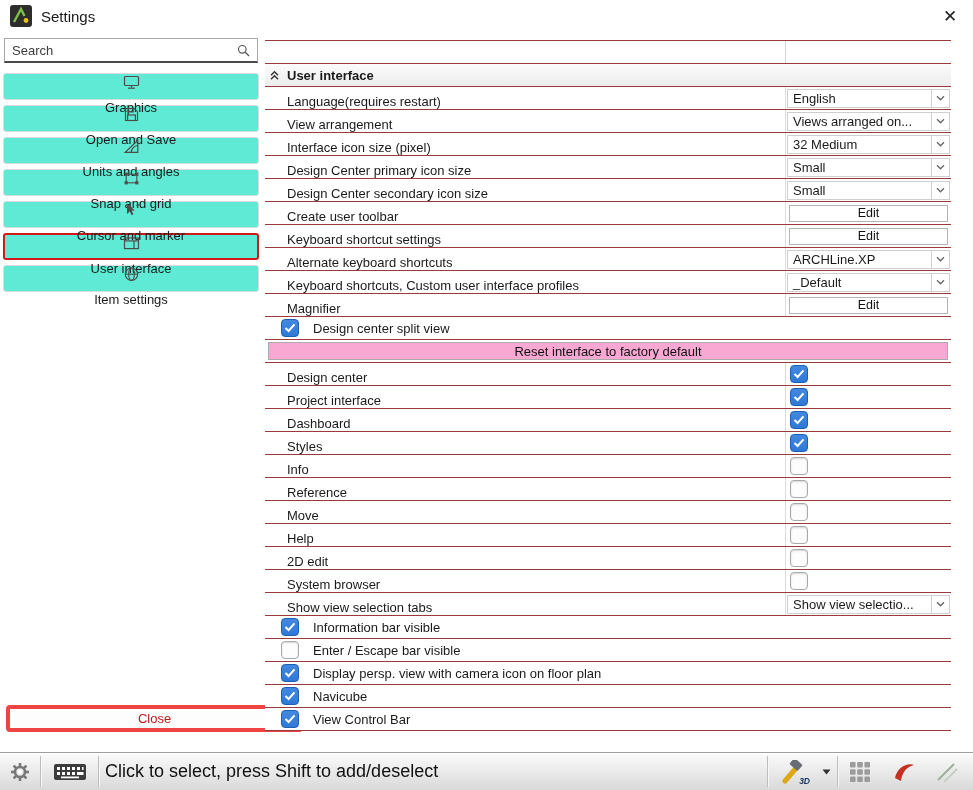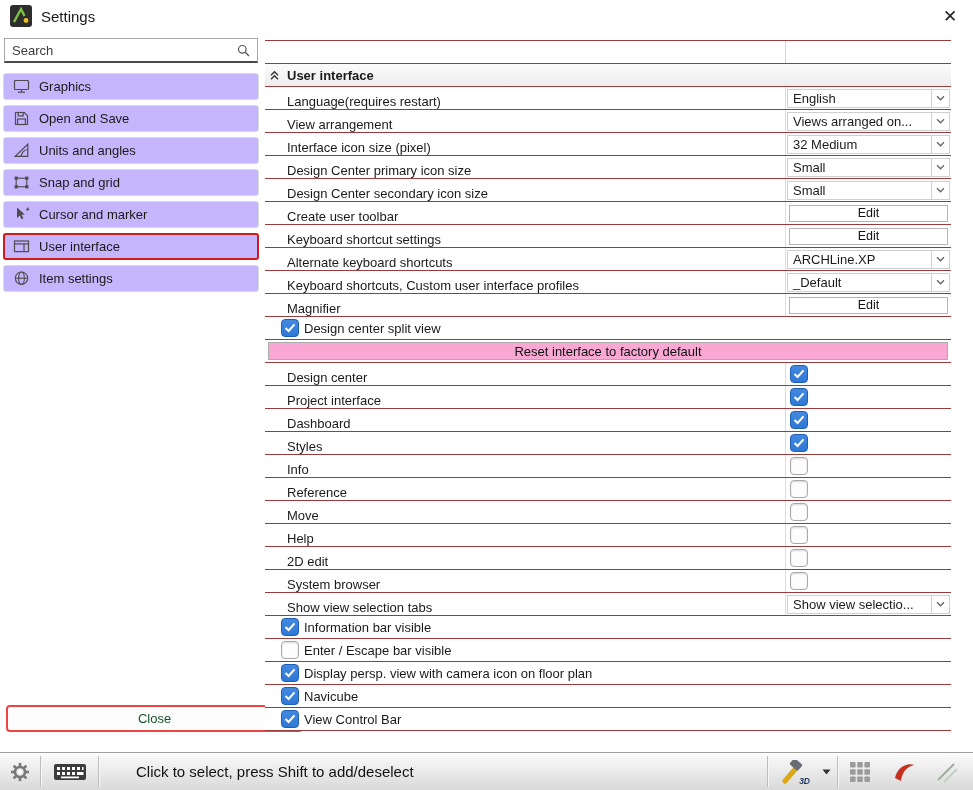--- a/index.html
+++ b/index.html
@@ -16,38 +16,38 @@
   .close-x { margin-left:auto; font-size:17px; color:#222; width:26px; text-align:center; cursor:default; }
 
   
   .sidebar { position:absolute; left:0; top:32px; width:262px; bottom:12px; }
   .search-box { display:flex; align-items:center; margin:6px 4px 10px 4px; height:25px;
                 border:1px solid #a7a7a7; border-bottom:2px solid #4a4a4a; background:#fff; padding-right:7px; }
   .search-box input { border:none; outline:none; flex:1; font-size:13px; padding-left:7px;
                       font-family:"Liberation Sans", sans-serif; background:transparent; }
   .search-box input::placeholder { color:#3c3c3c; opacity:1; }
   .sb-item { height:27px; margin:4px 3px 5px 3px; border:1px solid #dadada; border-radius:3px;
-             display:flex; align-items:center; gap:9px; padding:0 9px; font-size:13px; background:#c4b5fd; }
+             display:flex; align-items:center; gap:9px; padding:0 9px; font-size:13px; background:#5eead4;flex-direction:column; }
   .sb-item.selected { border:2px solid var(--sel-red); padding:0 8px; }
   .sb-item .icon { width:17px; height:17px; display:inline-flex; flex:none; }
   .close-btn { position:absolute; left:6px; bottom:8px; width:297px; height:27px;
-               border:2px solid #ef4444; border-radius:4px; background:#fdfdfd; font-size:13px;
-               font-family:"Liberation Sans", sans-serif; color:#14532d; }
+               border:4px solid #ef4444; border-radius:4px; background:#fdfdfd; font-size:13px;
+               font-family:"Liberation Sans", sans-serif; color:#b91c1c; }
 
   
   .table { position:absolute; left:265px; top:40px; width:686px; font-size:13px; }
   .t-toprow { height:24px; border-top:1px solid var(--sep-red); border-bottom:1px solid var(--sep-red); position:relative; }
   .t-toprow::after { content:''; position:absolute; right:165px; top:0; bottom:0; width:1px; background:#d4d4d4; }
   .t-header { height:23px; border-bottom:1px solid var(--sep-red); display:flex; align-items:center;
               gap:7px; padding-left:4px; font-weight:bold; background:linear-gradient(#fbfbfb,#ededed); }
   .collapse-icon { display:inline-flex; width:11px; height:11px; }
   .t-row { height:23px; border-bottom:1px solid var(--sep-red); display:flex; align-items:stretch; background:#fff; }
   .cell-name { flex:1; display:flex; align-items:flex-end; padding-left:22px; border-right:1px solid #dcdcdc;
                white-space:nowrap; overflow:hidden; }
-  .t-checkbox_left .cell-full { flex:1; display:flex; align-items:center; gap:5px; padding-left:16px; }
+  .t-checkbox_left .cell-full { flex:1; display:flex; align-items:center; gap:14px; padding-left:16px; }
   .cell-value { width:165px; display:flex; align-items:center; padding:0 1px; }
   .dropdown { width:100%; height:19px; border:1px solid #cfcfcf; background:#fff; display:flex; align-items:stretch; }
   .dd-text { flex:1; display:flex; align-items:center; padding:0 5px; white-space:nowrap; overflow:hidden; }
   .dd-btn { width:18px; border-left:1px solid #cfcfcf; display:flex; align-items:center; justify-content:center; }
   .edit-btn { width:100%; height:17px; margin:0 2px; border:1px solid #b5b5b5; background:#fff;
               font-size:12.5px; font-family:"Liberation Sans", sans-serif; color:#111; }
   .cell-reset { flex:1; padding:2px 3px; }
   .wide-btn { width:100%; height:100%; border:1px solid #ababab; background:#f9a8d4; font-size:13px;
               font-family:"Liberation Sans", sans-serif; color:#111;text-align:center; }
   .cv-cb { padding-left:4px; }
@@ -55,22 +55,22 @@
         justify-content:center; flex:none; }
   .cb.on { background:linear-gradient(#4489e0, var(--cb-blue)); border:1px solid #1d5fb4; }
   .cb.off { background:#fdfdfd; border:1px solid #a9a9a9; box-shadow:inset 0 1px 2px rgba(0,0,0,.15); }
 
   
   .statusbar { position:absolute; left:0; top:752px; width:973px; height:38px;
                background:linear-gradient(#fbfbfb,#d9d9d9); border-top:1px solid #9f9f9f;
                box-shadow:inset 0 1px 0 #fff; display:flex; align-items:stretch; }
   .sb-btn { display:flex; align-items:center; justify-content:center; position:relative; }
   .sep { width:2px; margin:3px 0; background:linear-gradient(to right,#bdbdbd 50%, #f7f7f7 50%); flex:none; }
-  .status-hint { flex:1; display:flex; align-items:center; padding-left:5px; font-size:15px; color:#111;
-                 white-space:nowrap; overflow:hidden;margin-left:31px; }
+  .status-hint { flex:1; display:flex; align-items:center; padding-left:5px; font-size:18px; color:#111;
+                 white-space:nowrap; overflow:hidden; }
   .sb-right { display:flex; align-items:stretch; padding-right:4px; }
   .hammer-label { position:absolute; right:5px; bottom:4px; font-size:8.5px; font-weight:bold; color:#16335c; }
 </style>
 </head>
 <body style="--sep-red: #9a3a3a; --cb-blue: #2e78d6; --sel-red: #cf1b1b;">
 
 <div class="window">
 
   <div class="titlebar">
     <span class="app-icon">

